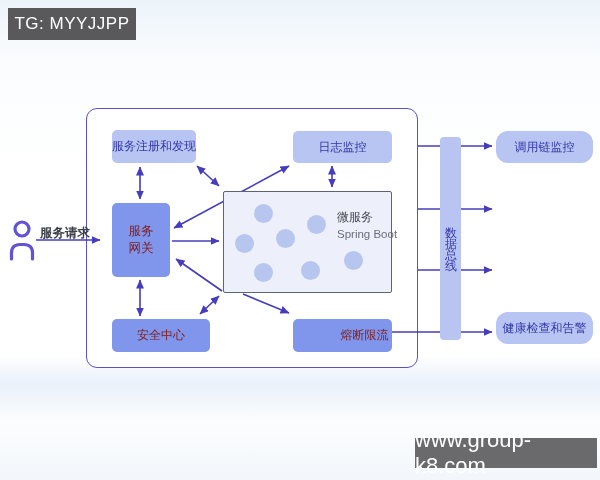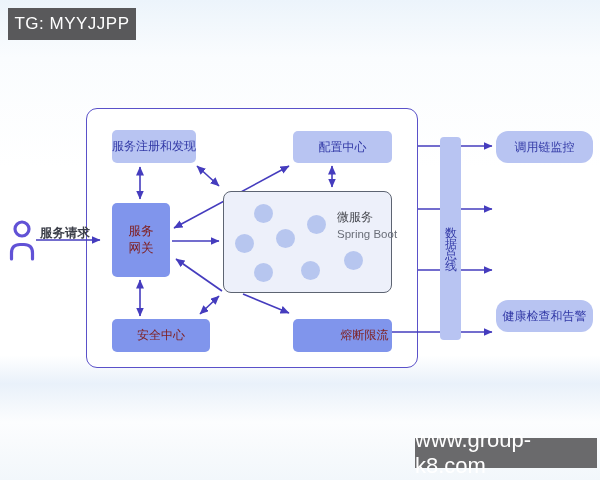--- a/index.html
+++ b/index.html
@@ -18,35 +18,35 @@
   
   .node{display:flex;align-items:center;justify-content:center;border-radius:5px;font-size:12px;text-align:center;line-height:1.35;}
   .node-light{background:#b8c4f2;color:#3239a6;}
   .node-medium{background:#8095ec;color:#7f1d1d;}
   #registry{left:112px;top:130px;width:84px;height:33px;}
   #config-center{left:293px;top:131px;width:99px;height:32px;}
   #gateway{left:112px;top:203px;width:58px;height:74px;flex-direction:column;font-size:12.5px;}
   #security-center{left:112px;top:319px;width:98px;height:33px;}
   #circuit-breaker{left:293px;top:319px;width:99px;height:33px;padding-left:44px;}
   
-  #ms-box{left:223px;top:191px;width:169px;height:102px;background:#edf0fa;border:1.4px solid #5d6472;border-radius:8px;}
+  #ms-box{left:223px;top:191px;width:169px;height:102px;background:#edf0fa;border:1.4px solid #5d6472;border-radius:2px;}
   .dot{position:absolute;width:19px;height:19px;border-radius:50%;background:#b7c6ef;}
   #ms-caption{position:absolute;left:113px;top:17px;width:54px;text-align:left;}
   #ms-title{font-size:12px;color:#45474e;display:block;}
   #ms-subtitle{font-size:11.5px;color:#6a6e78;display:block;margin-top:2px;white-space:nowrap;}
   
   #data-bus{left:440px;top:137px;width:21px;height:203px;background:#b8c4f2;border-radius:4px;
     display:flex;align-items:center;justify-content:center;color:#3239a6;font-size:12px;
     writing-mode:vertical-rl;text-orientation:upright;letter-spacing:11px;}
   
   .monitor{left:496px;width:97px;height:32px;border-radius:12px;}
   #monitor-0{top:131px;}
   #monitor-1{top:193px;}
   #monitor-2{top:254px;}
-  #monitor-3{top:300px;}
+  #monitor-3{top:312px;}
   
   #request-label{left:40px;top:225px;width:52px;font-size:12.5px;color:#3c3f49;font-weight:bold;}
   #svg-layer{position:absolute;left:0;top:0;z-index:2;pointer-events:none;}
   .layer3{z-index:3;}
 </style>
 </head>
 <body>
 
 <div id="stage">
 
@@ -90,21 +90,21 @@
     </g>
   </svg>
 
   <svg class="abs layer3" style="left:8px;top:219px;" width="28" height="42" viewBox="0 0 28 42">
     <circle cx="14" cy="10" r="7" fill="none" stroke="#6152d6" stroke-width="3.2"></circle>
     <path d="M3.5,40 V34 Q3.5,25.5 12,25.5 H16 Q24.5,25.5 24.5,34 V40" fill="none" stroke="#6152d6" stroke-width="3.2" stroke-linecap="round"></path>
   </svg>
   <div id="request-label" class="abs layer3">服务请求</div>
 
   <div id="registry" class="abs layer3 node node-light">服务注册和发现</div>
-  <div id="config-center" class="abs layer3 node node-light">配置中心</div>
+  <div id="config-center" class="abs layer3 node node-light">日志监控</div>
   <div id="gateway" class="abs layer3 node node-medium">
     <span>服务</span>
     <span>网关</span>
   </div>
   <div id="security-center" class="abs layer3 node node-medium">安全中心</div>
   <div id="circuit-breaker" class="abs layer3 node node-medium">熔断限流</div>
 
   <div id="ms-box" class="abs layer3">
     <div class="dot" style="left:30px;top:12px;"></div>
     <div class="dot" style="left:11px;top:42px;"></div>

